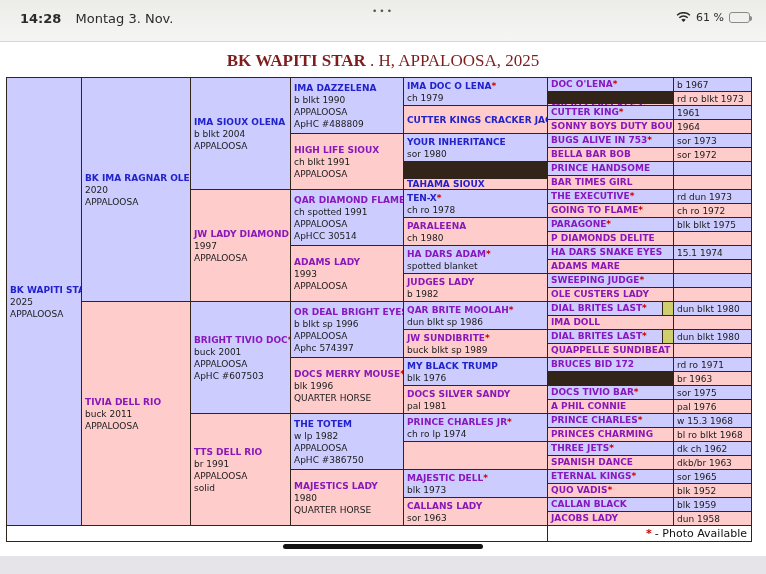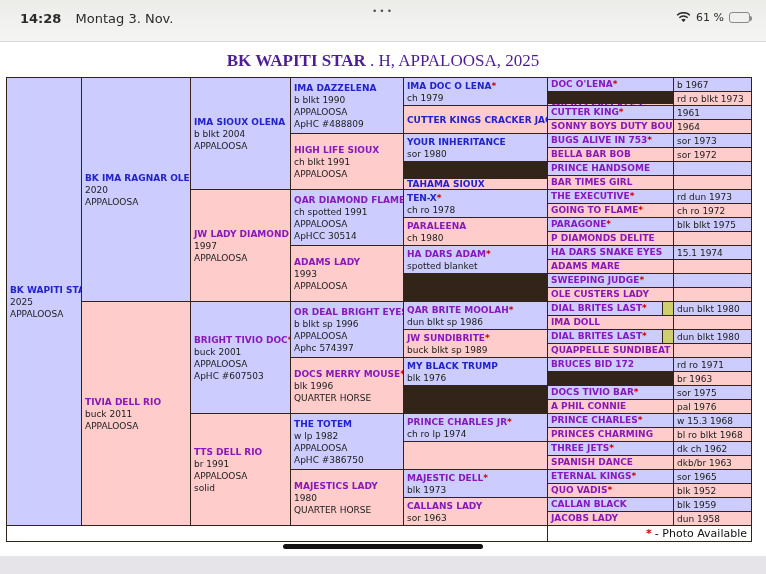--- a/index.html
+++ b/index.html
@@ -20,21 +20,21 @@
   .sb-center { position:absolute; left:0; right:0; top:6px; text-align:center; }
   .sb-dots { font-size:9px; color:#555; letter-spacing:2px; line-height:10px; }
   .sb-url { font-size:12px; color:#3a3a3a; line-height:15px; margin-top:2px; }
   .sb-right { position:absolute; right:16px; top:11px; display:flex; align-items:center; gap:5px; font-size:11px; color:#2b2b2b; }
   .batt { position:relative; width:21px; height:11px; border:1px solid #8a8a8a; border-radius:3px; padding:1px; }
   .batt-fill { height:100%; background:#2b2b2b; border-radius:1px; }
   .batt-nub { position:absolute; right:-3px; top:3px; width:2px; height:5px; background:#8a8a8a; border-radius:0 2px 2px 0; }
   
   .title {
     position:absolute; top:51px; left:0; right:0; text-align:center;
-    font-family:"Liberation Serif", serif; font-size:17px; color:#4c1d95;
+    font-family:"Liberation Serif", serif; font-size:17px; color:#7f1d1d;
   }
   .title .tb { font-weight:bold; }
   .title .tr { margin-left:4px; }
   
   .pedigree {
     position:absolute; left:6px; top:77px;
     display:grid;
     grid-template-columns:74px 108px 99px 112px 143px 125px 77px;
     grid-template-rows:repeat(32, 13px) 15px;
     gap:1px;
@@ -206,31 +206,39 @@
         <div class="dt">ch ro 1978</div>
       </div>
       <div class="cell bgp" style="grid-area: 11 / 5 / span 2;">
         <div class="nm"><a class="lk lk-purple">PARALEENA</a></div>
         <div class="dt">ch 1980</div>
       </div>
       <div class="cell bgb" style="grid-area: 13 / 5 / span 2;">
         <div class="nm"><a class="lk lk-purple">HA DARS ADAM</a><span class="ast">*</span></div>
         <div class="dt">spotted blanket</div>
       </div>
+      <div class="cell bgp" style="grid-area: 15 / 5 / span 2;">
+        <div class="nm"><a class="lk lk-purple">JUDGES LADY</a></div>
+        <div class="dt">b 1982</div>
+      </div>
       <div class="cell bgb" style="grid-area: 17 / 5 / span 2;">
         <div class="nm"><a class="lk lk-purple">QAR BRITE MOOLAH</a><span class="ast">*</span></div>
         <div class="dt">dun blkt sp 1986</div>
       </div>
       <div class="cell bgp" style="grid-area: 19 / 5 / span 2;">
         <div class="nm"><a class="lk lk-purple">JW SUNDIBRITE</a><span class="ast">*</span></div>
         <div class="dt">buck blkt sp 1989</div>
       </div>
       <div class="cell bgb" style="grid-area: 21 / 5 / span 2;">
         <div class="nm"><a class="lk lk-blue">MY BLACK TRUMP</a></div>
         <div class="dt">blk 1976</div>
+      </div>
+      <div class="cell bgp" style="grid-area: 23 / 5 / span 2;">
+        <div class="nm"><a class="lk lk-purple">DOCS SILVER SANDY</a></div>
+        <div class="dt">pal 1981</div>
       </div>
       <div class="cell bgb" style="grid-area: 25 / 5 / span 2;">
         <div class="nm"><a class="lk lk-purple">PRINCE CHARLES JR</a><span class="ast">*</span></div>
         <div class="dt">ch ro lp 1974</div>
       </div>
       <div class="cell bgp" style="grid-area: 27 / 5 / span 2; gap: 44px;">
         <div class="nm"><a class="lk lk-purple">MIDNIGHT TANGO</a></div>
         <div class="dt">b 1973</div>
       </div>
       <div class="cell bgb" style="grid-area: 29 / 5 / span 2;">

